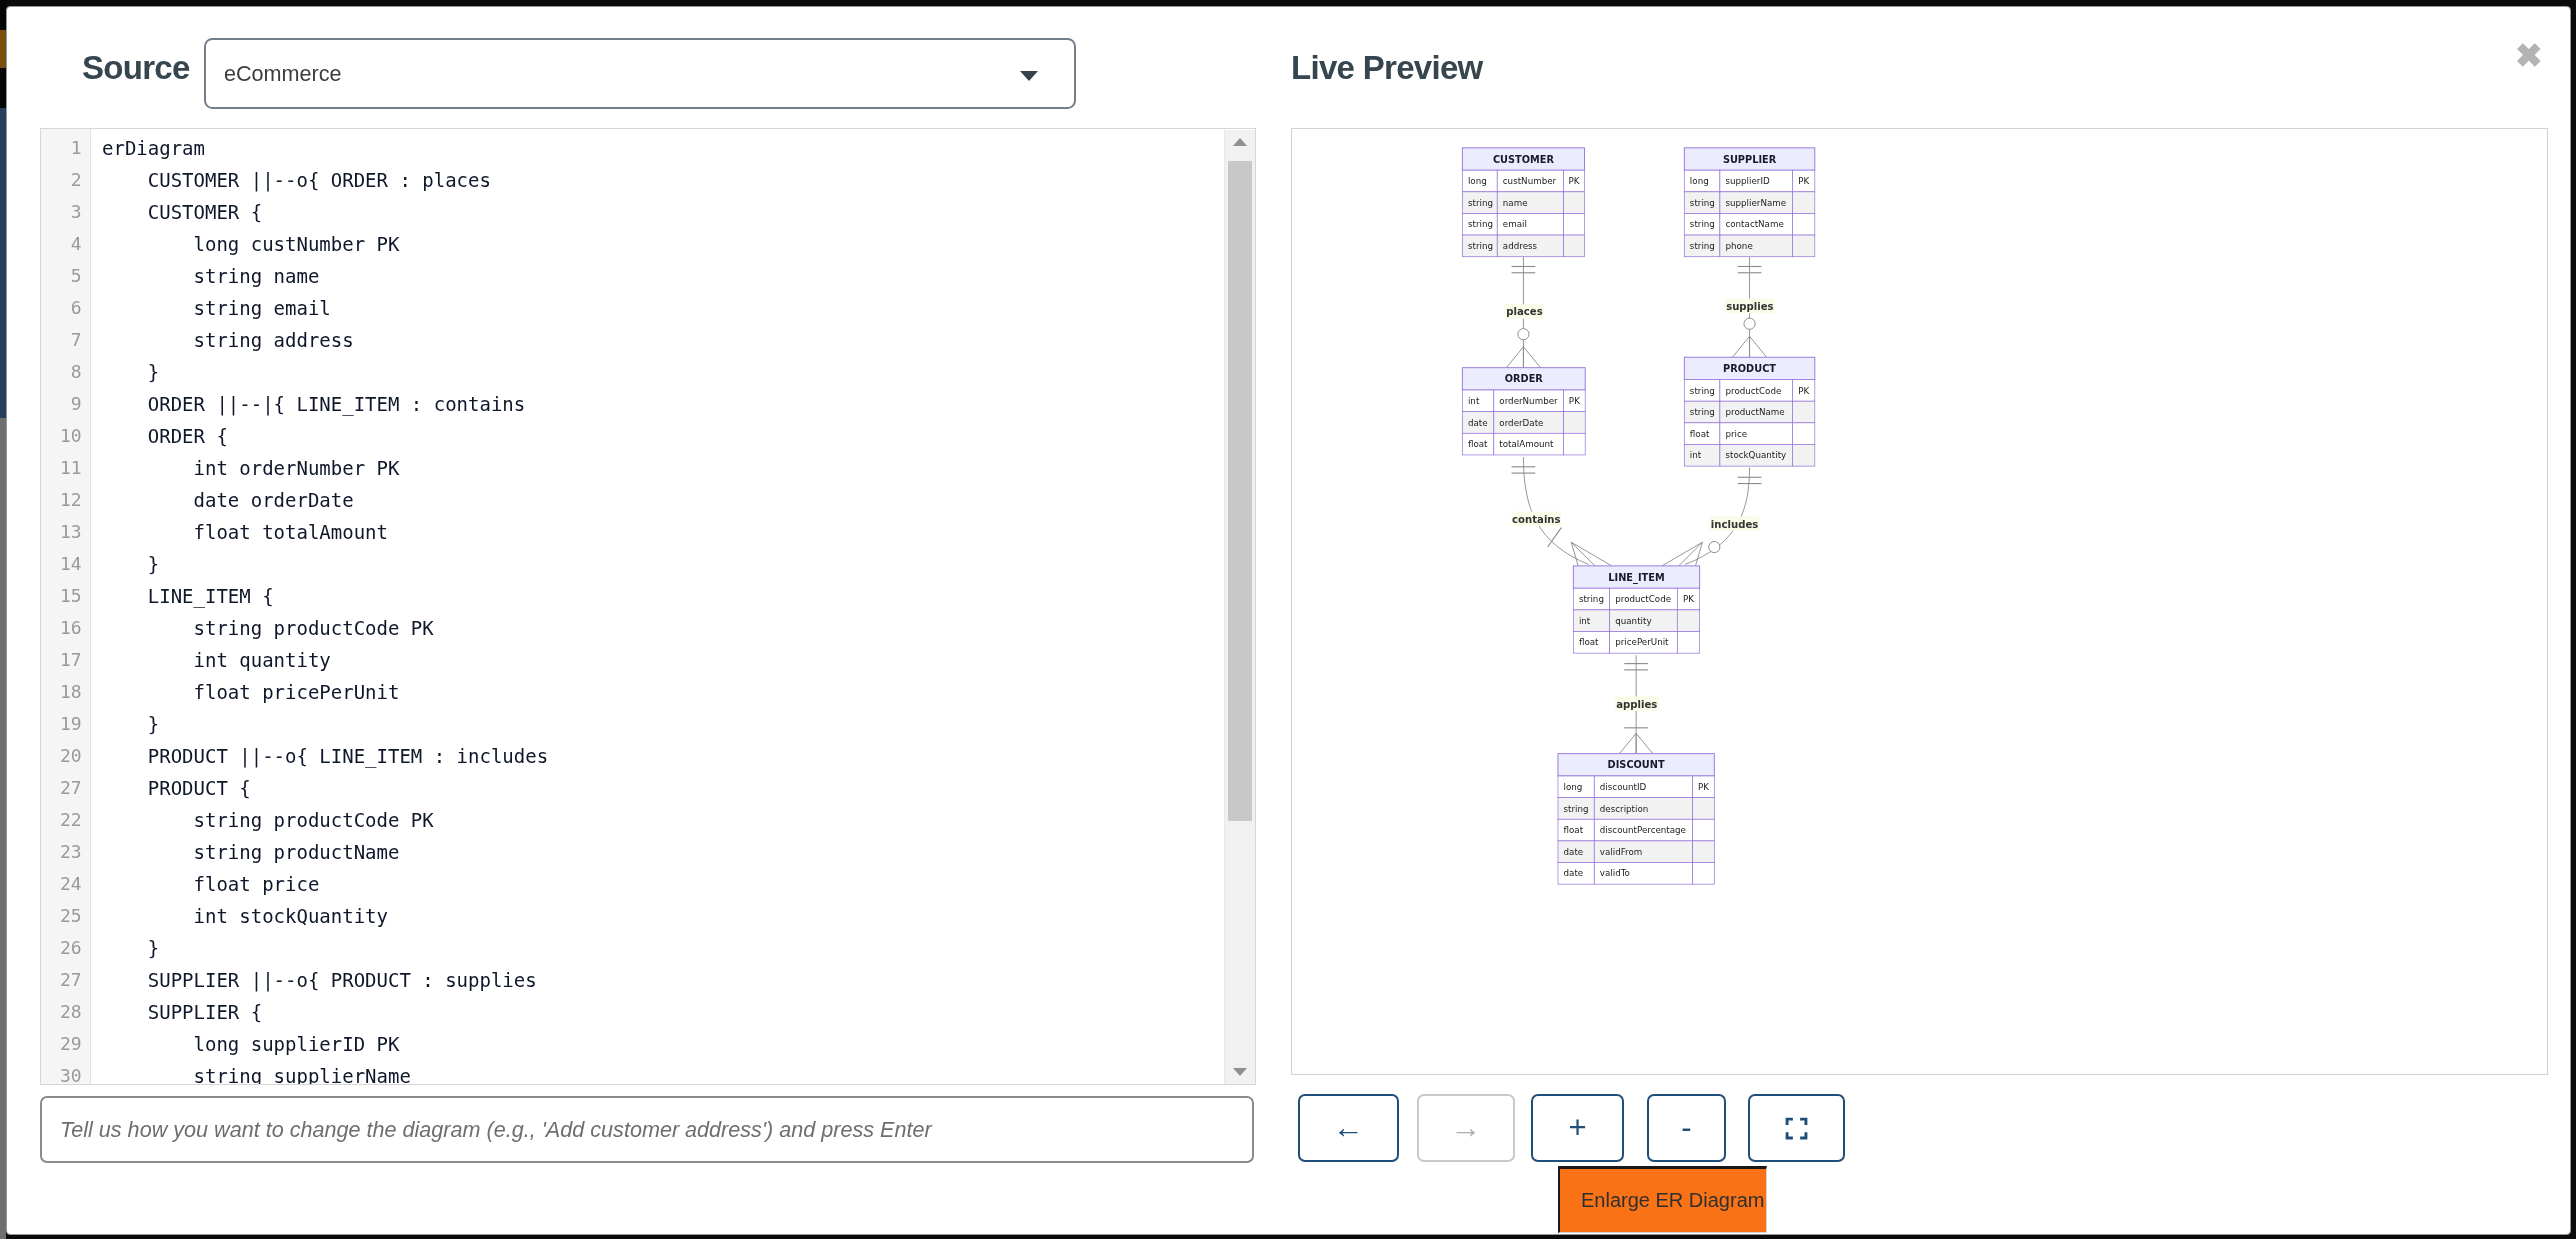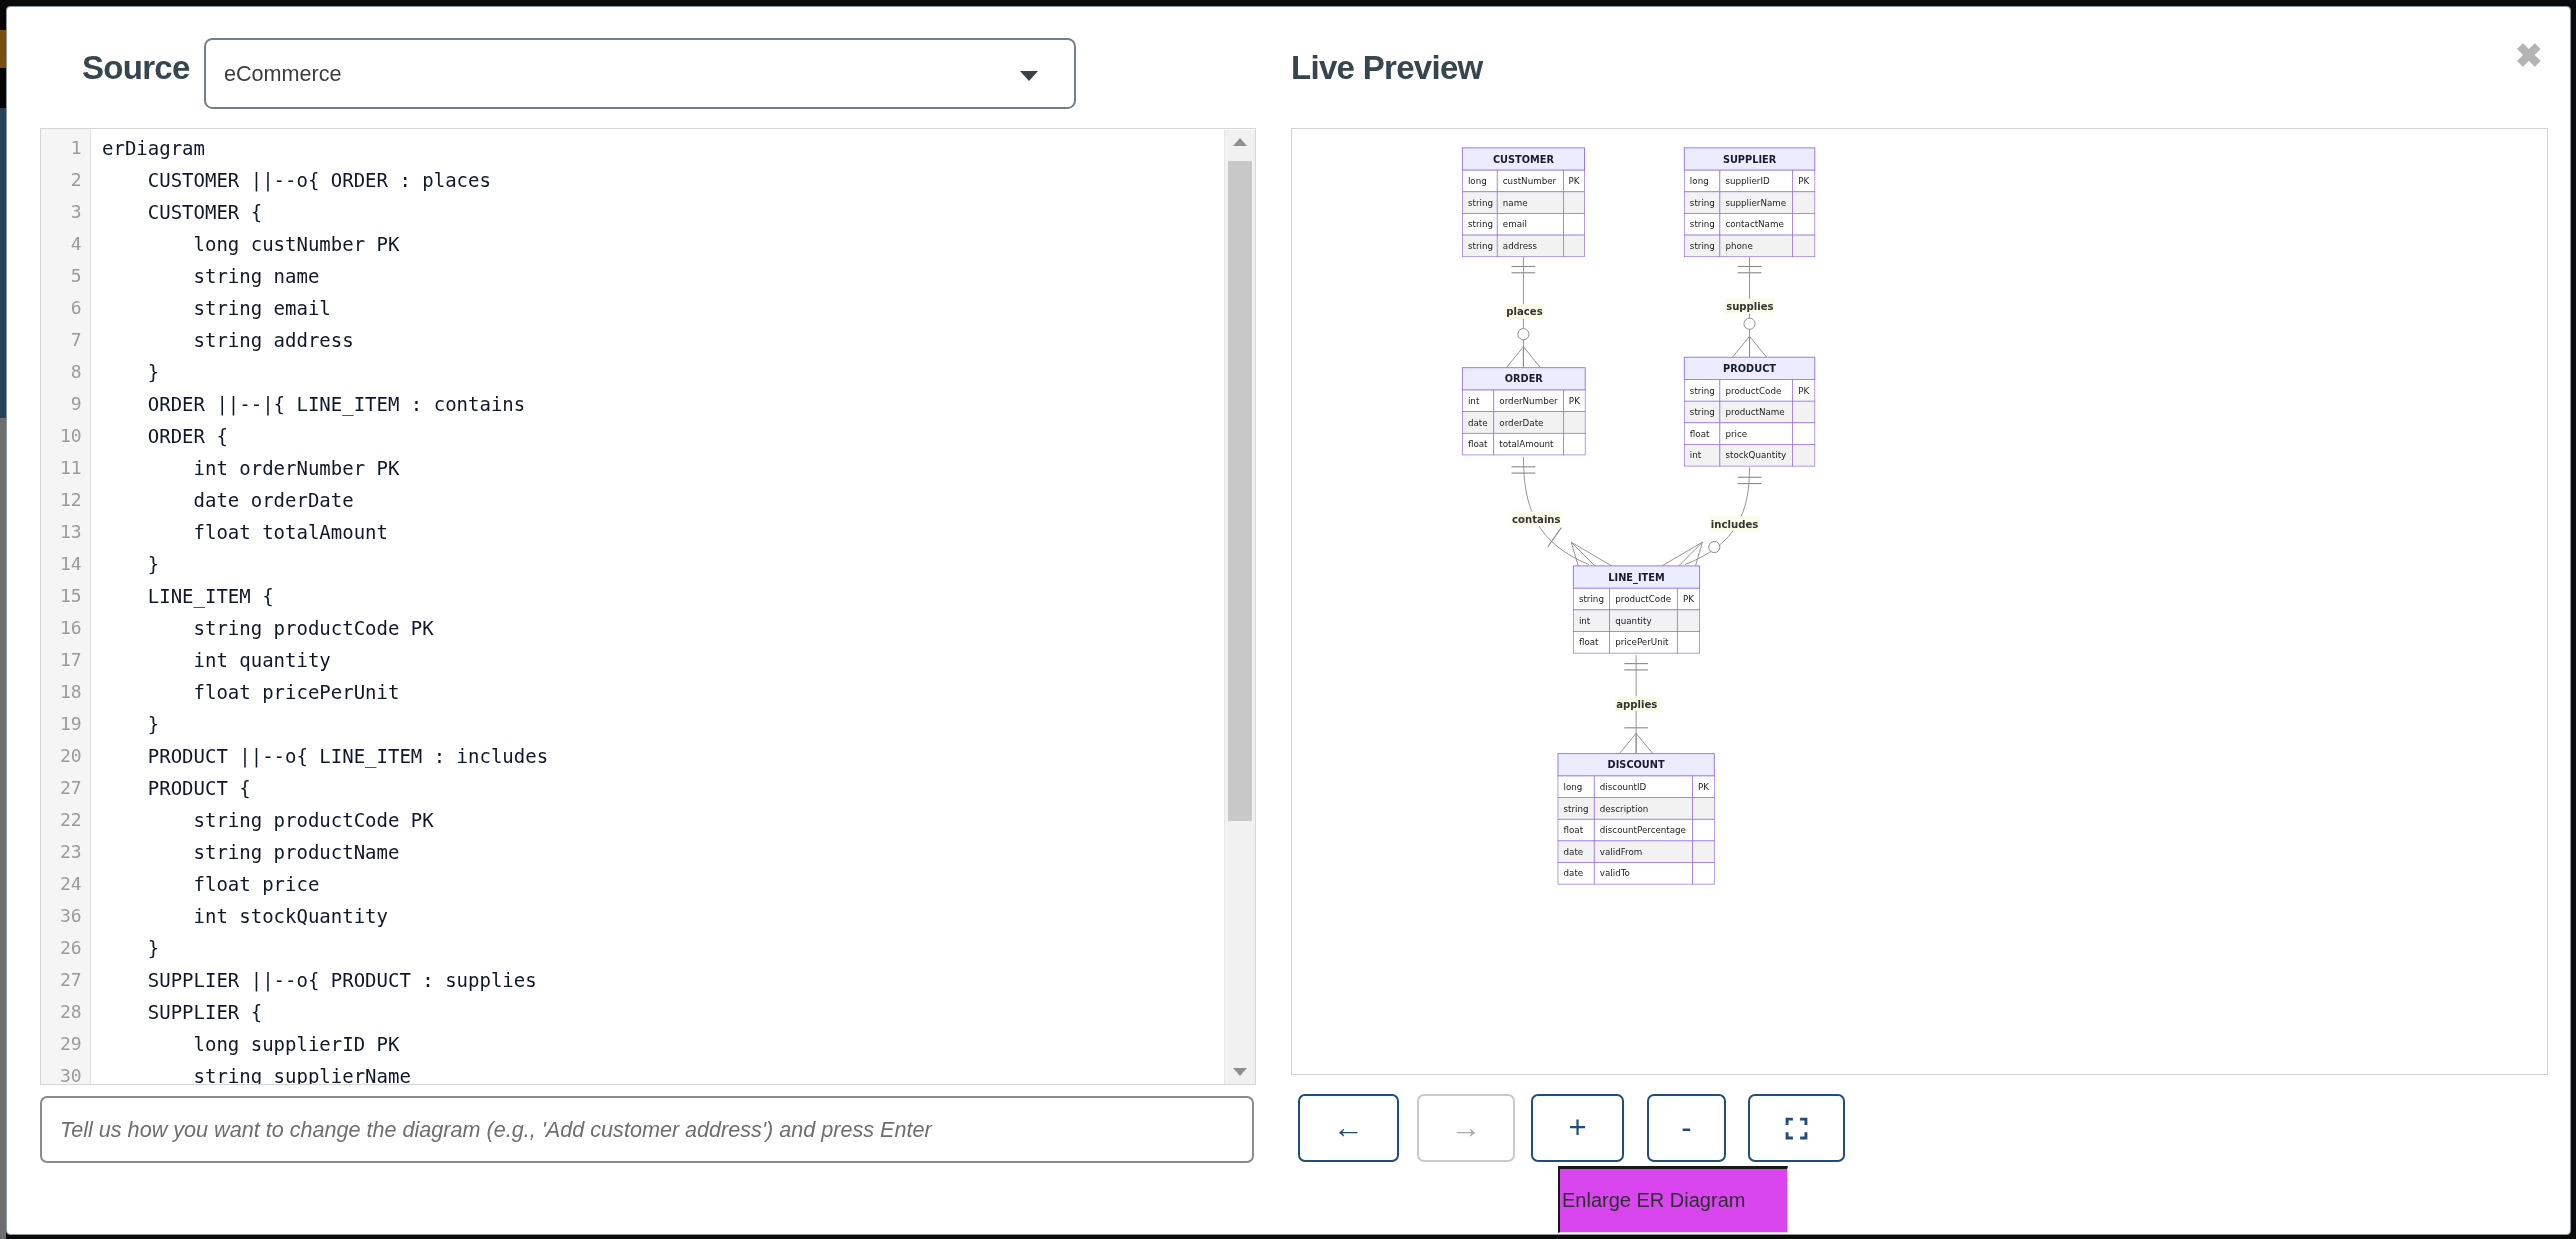--- a/index.html
+++ b/index.html
@@ -56,24 +56,24 @@
   .nav-btn { position:absolute; top:1094px; height:68px; border:2.1px solid #1e4e79;
              border-radius:7px; background:#fff; color:#1e4e79; font-size:31px;
              display:flex; align-items:center; justify-content:center; cursor:pointer; }
   .nav-btn.disabled { border-color:#c9c9c9; color:#adadad; cursor:default; }
   #btn-back { left:1298px; width:101px; }
   #btn-forward { left:1417px; width:98px; }
   #btn-zoom-in { left:1531px; width:93px; }
   #btn-zoom-out { left:1647px; width:79px; }
   #btn-fullscreen { left:1748px; width:97px; }
 
-  #tooltip { position:absolute; left:1558px; top:1166px; width:230px; height:67px;
-             background:#d946ef; border-top:3.5px solid #191919; border-left:2.1px solid #191919;
+  #tooltip { position:absolute; left:1558px; top:1166px; width:209px; height:67px;
+             background:#f97316; border-top:3.5px solid #191919; border-left:2.1px solid #191919;
              border-right:0.7px solid #d5d5d5; border-bottom:0.7px solid #d5d5d5;
-             display:flex; align-items:center; padding-left:2px;
+             display:flex; align-items:center; padding-left:21px;
              font-size:20px; color:#2f2f2f; z-index:5; }
 </style>
 </head>
 <body>
 
 <div id="page">
 
   <div class="bg-sliver" style="top:0;height:30px;background:#060606;"></div>
   <div class="bg-sliver" style="top:30px;height:38px;background:#7a4f0e;"></div>
   <div class="bg-sliver" style="top:68px;height:40px;background:#050505;"></div>
@@ -108,21 +108,21 @@
         <div>15</div>
         <div>16</div>
         <div>17</div>
         <div>18</div>
         <div>19</div>
         <div>20</div>
         <div>27</div>
         <div>22</div>
         <div>23</div>
         <div>24</div>
-        <div>36</div>
+        <div>25</div>
         <div>26</div>
         <div>27</div>
         <div>28</div>
         <div>29</div>
         <div>30</div>
       </div>
     <div id="code-area">erDiagram
     CUSTOMER ||--o{ ORDER : places
     CUSTOMER {
         long custNumber PK

